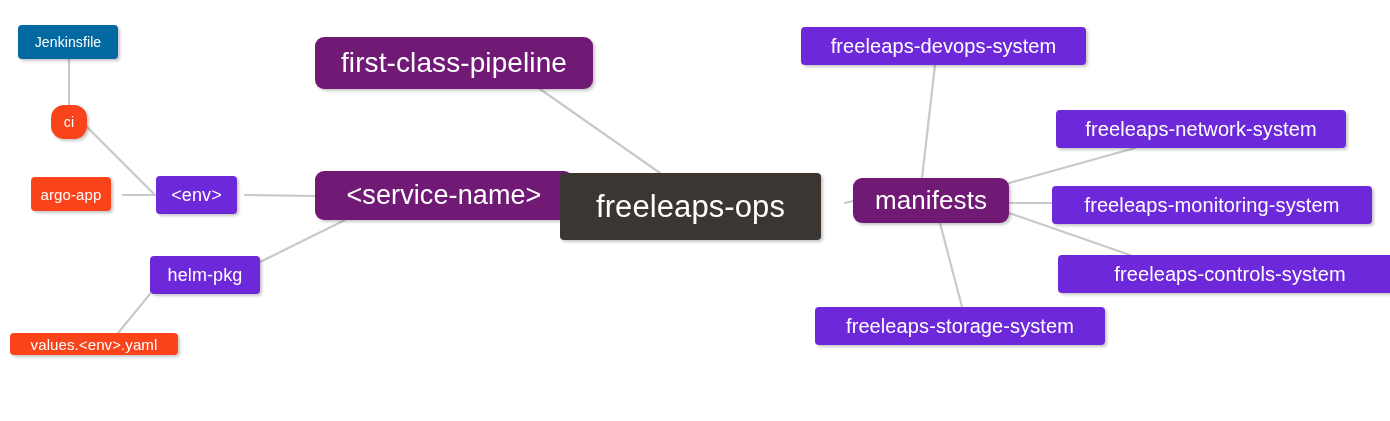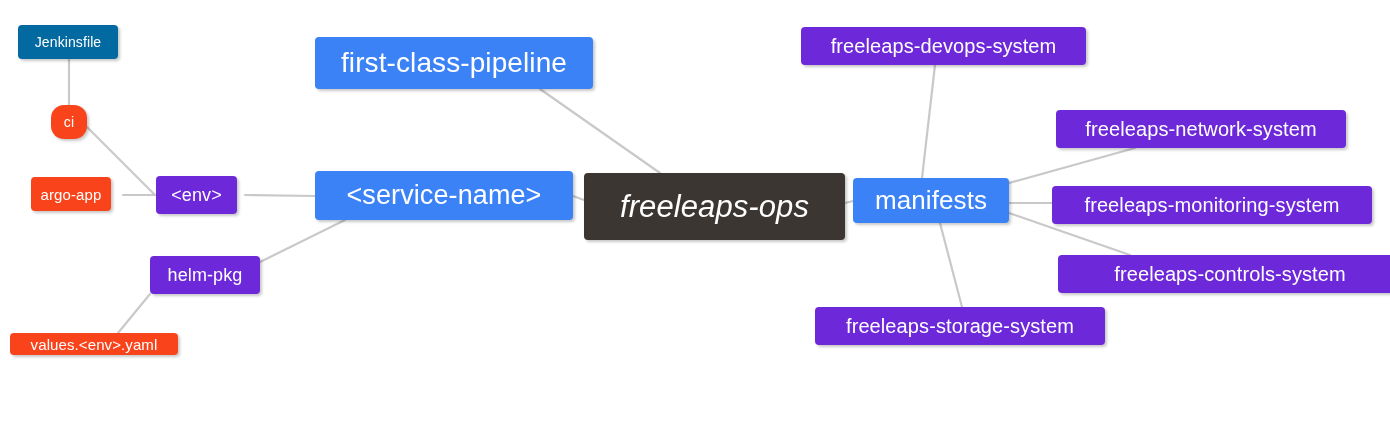--- a/index.html
+++ b/index.html
@@ -29,21 +29,21 @@
     display: flex;
     align-items: center;
     justify-content: center;
     color: #ffffff;
     border-radius: 4px;
     white-space: nowrap;
     box-shadow: 2px 2px 3px rgba(0,0,0,0.22);
     letter-spacing: 0.1px;
   }
   .n-root     { background: #3b3632; }
-  .n-blue     { background: #3b82f6; }
+  .n-blue     { background: #701a75; border-radius: 9px; }
   .n-green    { background: #6d28d9; }
   .n-orange   { background: #0369a1; }
   .n-red      { background: #f9441b; }
 </style>
 </head>
 <body>
 
 <div id="canvas">
   <svg id="edges" viewBox="0 0 1390 421">
       <line x1="69" y1="59" x2="69" y2="105" stroke="#c9c9c9" stroke-width="2.2" stroke-linecap="round"></line>
@@ -63,21 +63,21 @@
     </svg>
   <div id="node-layer">
       <div class="node n-orange" style="left: 18px; top: 25px; width: 100px; height: 34px; font-size: 14px;">Jenkinsfile</div>
       <div class="node n-red" style="left: 51px; top: 105px; width: 36px; height: 34px; font-size: 14px; border-radius: 13px;">ci</div>
       <div class="node n-red" style="left: 31px; top: 177px; width: 80px; height: 34px; font-size: 15px;">argo-app</div>
       <div class="node n-green" style="left: 156px; top: 176px; width: 81px; height: 38px; font-size: 18px;">&lt;env&gt;</div>
       <div class="node n-green" style="left: 150px; top: 256px; width: 110px; height: 38px; font-size: 18px;">helm-pkg</div>
       <div class="node n-red" style="left: 10px; top: 333px; width: 168px; height: 22px; font-size: 15px;">values.&lt;env&gt;.yaml</div>
       <div class="node n-blue" style="left: 315px; top: 171px; width: 258px; height: 49px; font-size: 27px;">&lt;service-name&gt;</div>
       <div class="node n-blue" style="left: 315px; top: 37px; width: 278px; height: 52px; font-size: 28px;">first-class-pipeline</div>
-      <div class="node n-root" style="left: 584px; top: 173px; width: 261px; height: 67px; font-size: 31px; font-style: italic;">freeleaps-ops</div>
+      <div class="node n-root" style="left: 560px; top: 173px; width: 261px; height: 67px; font-size: 31px;">freeleaps-ops</div>
       <div class="node n-blue" style="left: 853px; top: 178px; width: 156px; height: 45px; font-size: 26px;">manifests</div>
       <div class="node n-green" style="left: 801px; top: 27px; width: 285px; height: 38px; font-size: 20px;">freeleaps-devops-system</div>
       <div class="node n-green" style="left: 1056px; top: 110px; width: 290px; height: 38px; font-size: 20px;">freeleaps-network-system</div>
       <div class="node n-green" style="left: 1052px; top: 186px; width: 320px; height: 38px; font-size: 20px;">freeleaps-monitoring-system</div>
       <div class="node n-green" style="left: 1058px; top: 255px; width: 344px; height: 38px; font-size: 20px;">freeleaps-controls-system</div>
       <div class="node n-green" style="left: 815px; top: 307px; width: 290px; height: 38px; font-size: 20px;">freeleaps-storage-system</div>
     </div>
 </div>
 
 </body></html>

